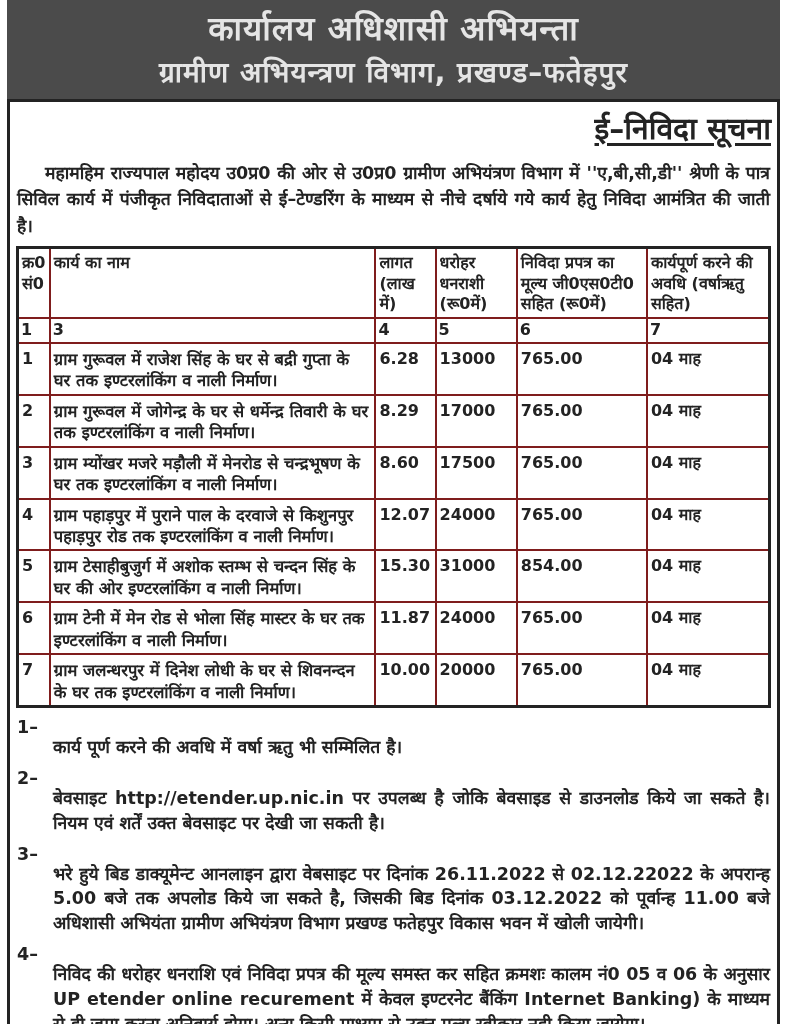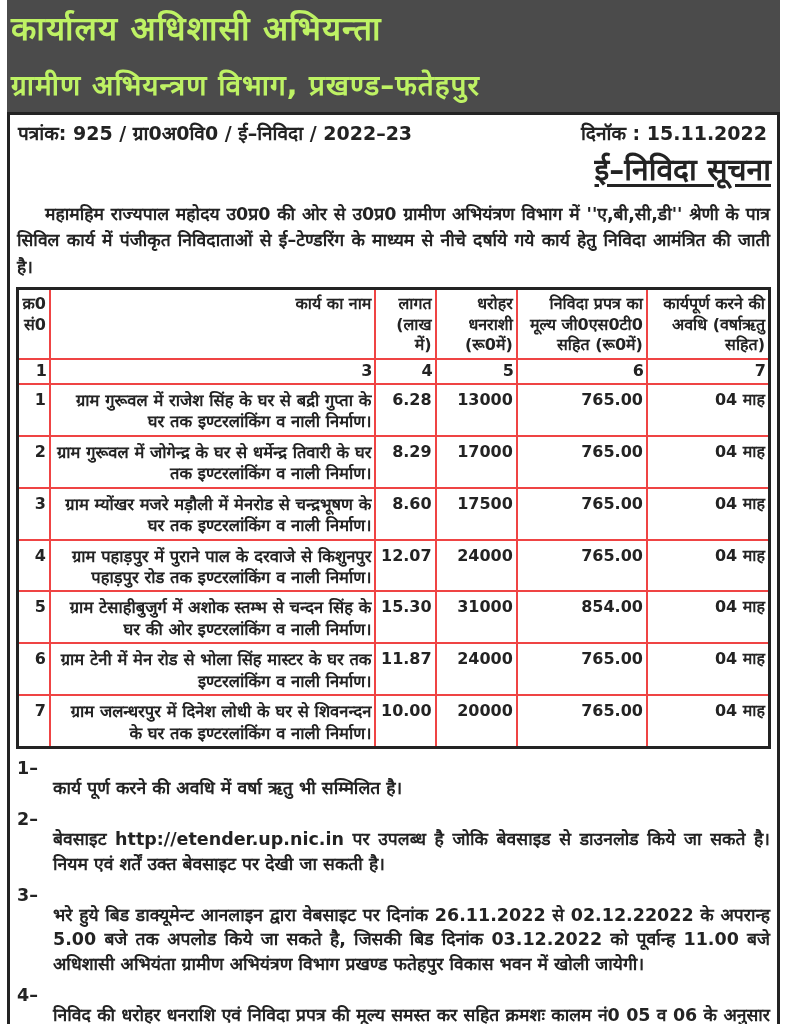--- a/index.html
+++ b/index.html
@@ -9,26 +9,26 @@
     font-family: "DejaVu Sans", sans-serif;
     color: #232323;
     position: relative;
     overflow: hidden;
   }
   .page { position: absolute; inset: 0; padding: 0 7px; display: flex; flex-direction: column; }
 
   
   .masthead {
     background: #4b4b4b;
-    color: #bef264;
-    text-align: left;
+    color: #e5e5e5;
+    text-align: center;
     padding: 5px 4px 9px;
   }
   .masthead-line1 { font-size: 33px; font-weight: bold; letter-spacing: 1px; }
-  .masthead-line2 { font-size: 28px; font-weight: bold; letter-spacing: 1px; margin-top: 15px; }
+  .masthead-line2 { font-size: 28px; font-weight: bold; letter-spacing: 1px; margin-top: 2px; }
 
   
   .content-box {
     border: 3px solid #232323;
     padding: 3px 6px 8px;
     background: #ffffff;
   }
   .contact-line { text-align: center; font-size: 20px; font-weight: bold; padding: 2px 0 1px; }
   .contact-line .sp { margin-left: 9px; }
   .ref-line {
@@ -47,23 +47,23 @@
     font-size: 17.5px; font-weight: bold;
     line-height: 1.5;
     text-align: justify;
     text-indent: 28px;
     margin: 12px 1px 7px;
   }
 
   
   table.tender { width: 100%; border-collapse: collapse; border: 3px solid #232323; table-layout: fixed; }
   table.tender th, table.tender td {
-    border: 2px solid #ef4444;
+    border: 2px solid #7f1d1d;
     font-weight: bold;
-    text-align: right;
+    text-align: left;
     padding: 2px 3px;
     font-size: 16px;
     line-height: 1.3;
     word-wrap: break-word;
     margin-left: 44px;
   }
   table.tender th { vertical-align: top; padding-top: 4px; }
   tr.num-row td { padding: 1px 2px; font-size: 16px; }
   tr.section-row td { font-size: 17.5px; padding: 2px; }
   tr.data-row td { vertical-align: top; padding-top: 5px; height: 46px; }
@@ -82,24 +82,20 @@
 <div class="page">
 
   <header class="masthead">
     <div class="masthead-line1">कार्यालय अधिशासी अभियन्ता</div>
     <div class="masthead-line2">ग्रामीण अभियन्त्रण विभाग, प्रखण्ड–फतेहपुर</div>
   </header>
 
   <div class="content-box">
 
 
-    <div class="ref-line">
-      <span>पत्रांक: 925 / ग्रा0अ0वि0 / ई–निविदा / 2022–23</span>
-      <span>दिनॉक : 15.11.2022</span>
-    </div>
 
     <div class="notice-title-wrap">
       <span class="notice-title">ई–निविदा सूचना</span>
     </div>
 
     <p class="intro">महामहिम राज्यपाल महोदय उ0प्र0 की ओर से उ0प्र0 ग्रामीण अभियंत्रण विभाग में ''ए,बी,सी,डी'' श्रेणी के पात्र सिविल कार्य में पंजीकृत निविदाताओं से ई–टेण्डरिंग के माध्यम से नीचे दर्षाये गये कार्य हेतु निविदा आमंत्रित की जाती है।</p>
 
     <table class="tender">
       <colgroup>
         <col style="width:4.3%">

